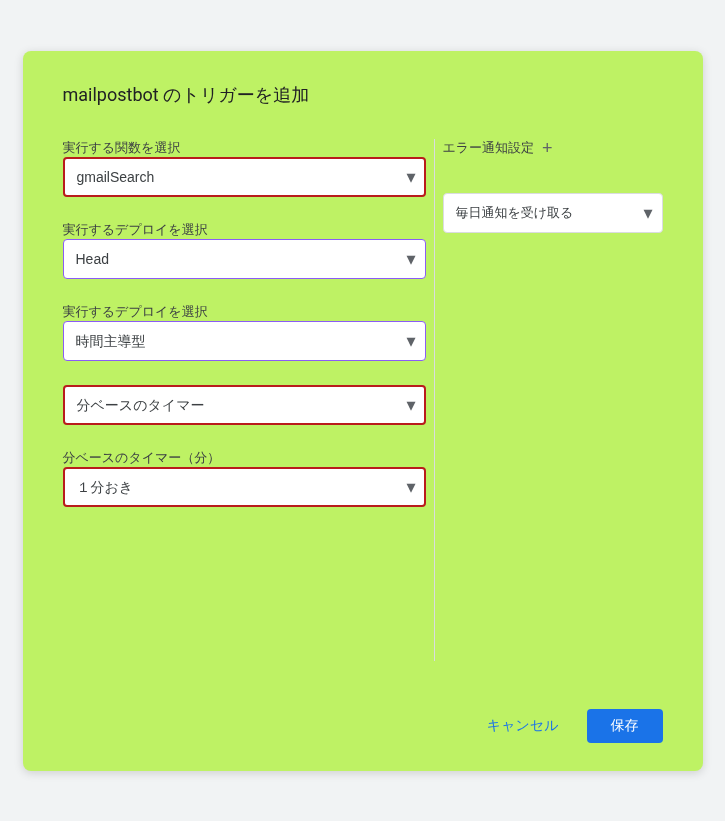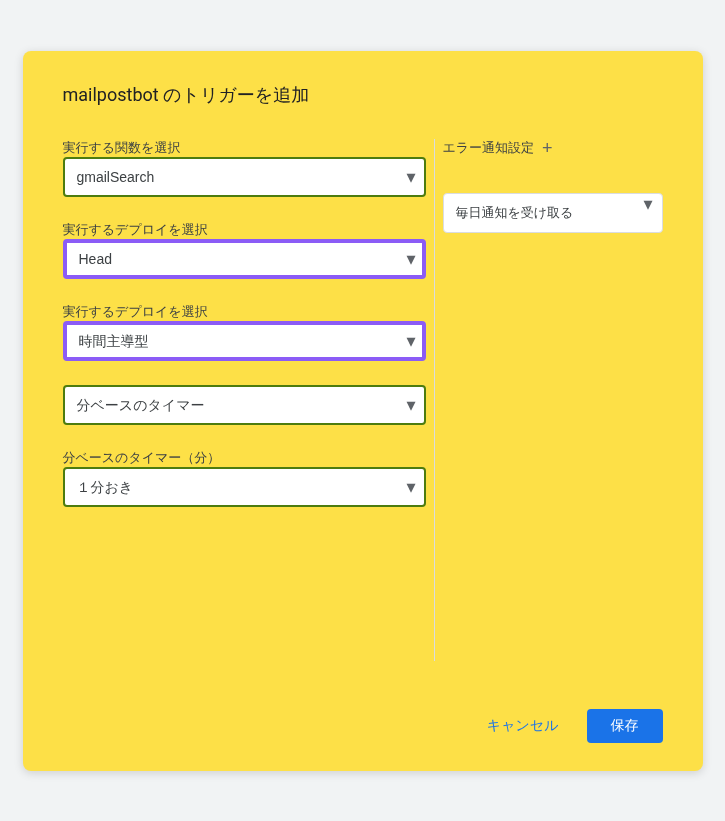--- a/index.html
+++ b/index.html
@@ -11,21 +11,21 @@
     body {
       background: #f1f3f4;
       display: flex;
       justify-content: center;
       align-items: center;
       min-height: 821px;
       font-family: 'Roboto', Arial, sans-serif;
     }
 
     .dialog {
-      background: #fde047;
+      background: #bef264;
       border-radius: 8px;
       width: 680px;
       min-height: 720px;
       padding: 32px 40px 28px 40px;
       box-shadow: 0 2px 10px rgba(0,0,0,0.15);
       display: flex;
       flex-direction: column;
     }
 
     .dialog-title {
@@ -63,42 +63,42 @@
     .select-wrapper {
       position: relative;
       display: inline-flex;
       align-items: center;
       width: 100%;
     }
 
     .select-field {
       width: 100%;
       height: 40px;
-      border: 4px solid #8b5cf6;
+      border: 1px solid #8b5cf6;
       border-radius: 4px;
       background: #ffffff;
       padding: 0 36px 0 12px;
       font-size: 14px;
       color: #3c4043;
       appearance: none;
       -webkit-appearance: none;
       cursor: pointer;
       outline: none;
     }
 
     .chevron-icon {
       position: absolute;
       right: 10px;
       pointer-events: none;
       color: #5f6368;
       font-size: 18px;
     }
 
     .highlighted .select-field {
-      border: 2px solid #4d7c0f;
+      border: 2px solid #b91c1c;
     }
 
     .right-section-header {
       display: flex;
       align-items: center;
       gap: 8px;
       margin-bottom: 20px;
     }
 
     .right-section-title {
@@ -149,21 +149,21 @@
       font-size: 14px;
       font-weight: 500;
       cursor: pointer;
       padding: 8px 24px;
       border-radius: 4px;
     }
 
     .right-select-wrapper {
       position: relative;
       display: inline-flex;
-      align-items: flex-start;
+      align-items: center;
       width: 100%;
     }
 
     .right-select-field {
       width: 100%;
       height: 40px;
       border: 1px solid #dadce0;
       border-radius: 4px;
       background: #ffffff;
       padding: 0 36px 0 12px;

